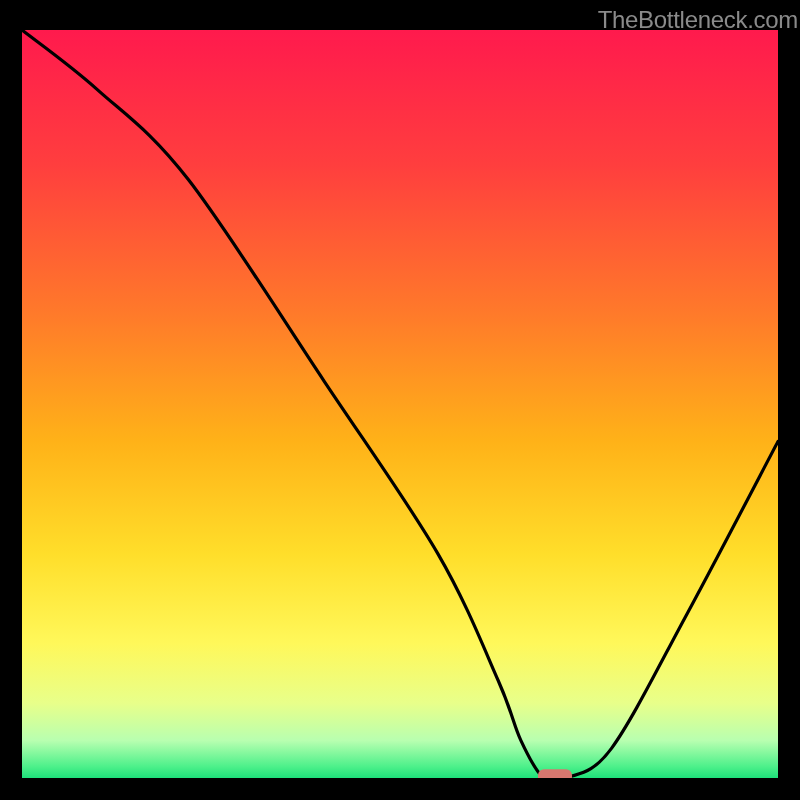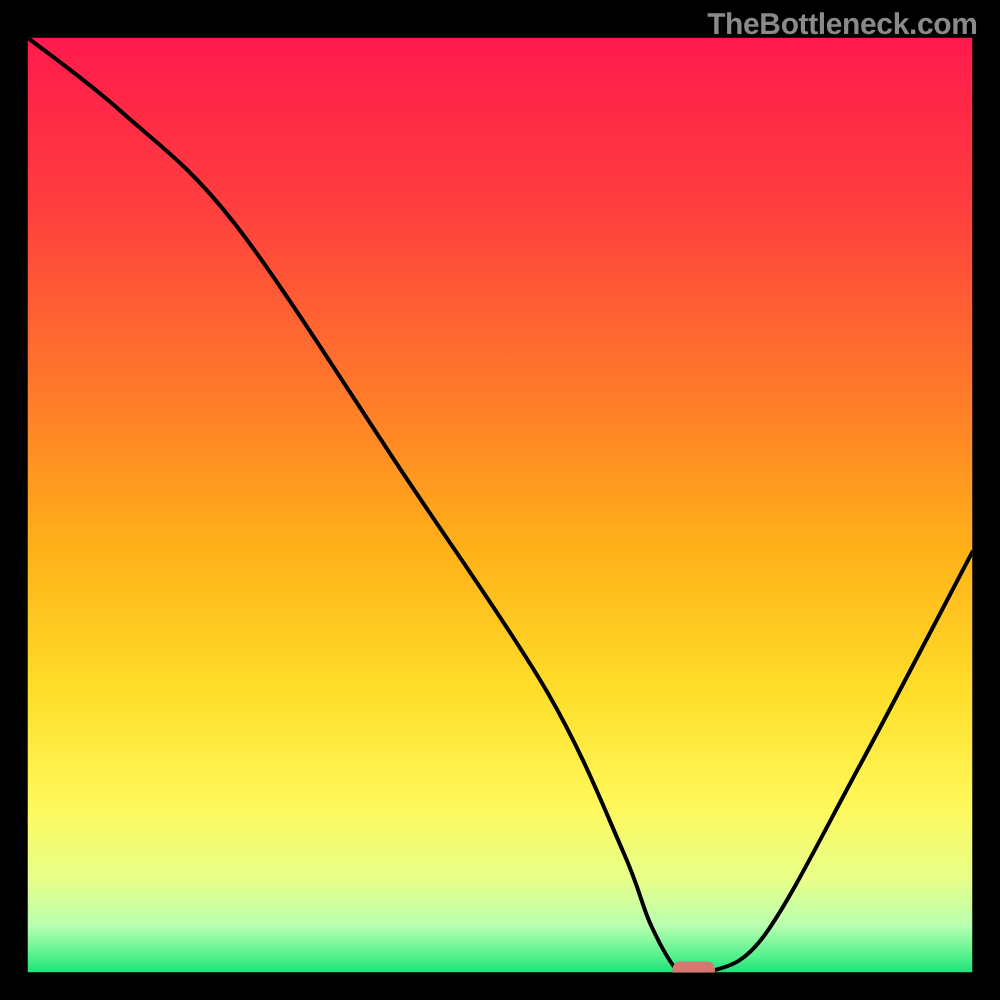--- a/index.html
+++ b/index.html
@@ -7,24 +7,24 @@
     padding: 0;
     width: 800px;
     height: 800px;
     background: #000;
     position: relative;
     font-family: Arial, sans-serif;
   }
   .watermark {
     position: absolute;
     top: 6px;
-    right: 18px;
+    right: 2px;
     color: #8a8a8a;
     font-size: 24px;
-    font-weight: 700;
+    font-weight: 400;
     letter-spacing: -0.3px;
     z-index: 10;
   }
   .plot-frame {
     position: absolute;
     top: 30px;
     left: 22px;
     width: 756px;
     height: 748px;
     background: #000;

